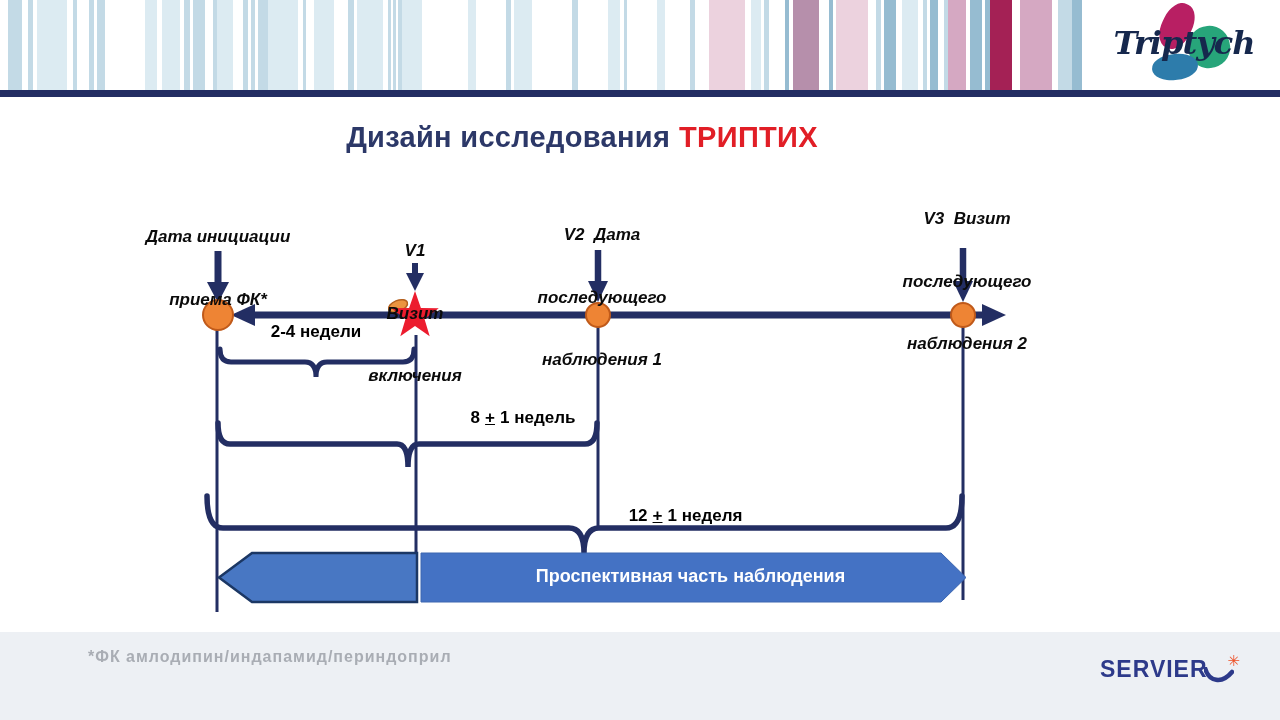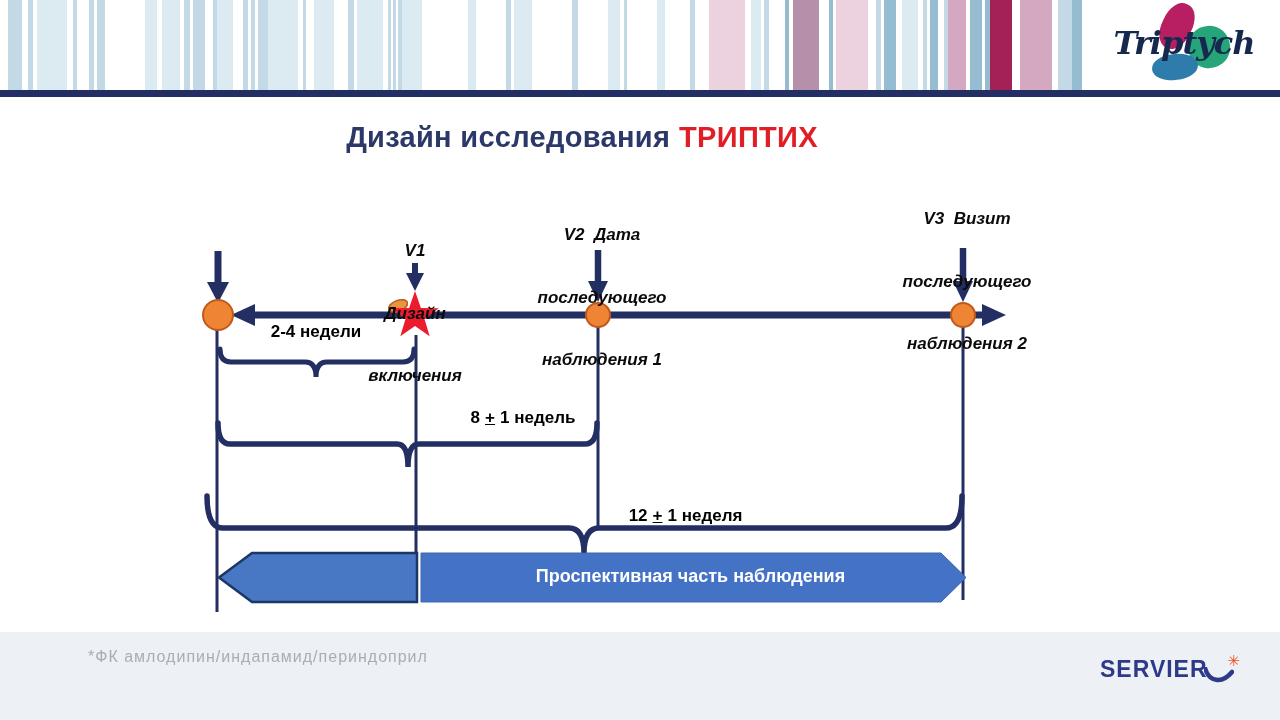--- a/index.html
+++ b/index.html
@@ -39,21 +39,21 @@
   .iv-label .pm{text-decoration:underline;margin:0 5px;}
   #iv-1{left:236px;top:322px;width:160px;}
   #iv-2{left:438px;top:408px;width:170px;}
   #iv-3{left:598px;top:506px;width:175px;}
   .phase-label{position:absolute;text-align:center;color:#ffffff;font-weight:bold;line-height:1.3;}
   #ph-retro{left:250px;top:559px;width:170px;font-size:16px;}
   #ph-prosp{left:438px;top:565px;width:505px;font-size:18px;}
 
   
   .footer{position:absolute;left:0;top:632px;width:1280px;height:88px;background:#edf0f4;}
-  .footnote{position:absolute;left:88px;top:16px;font-size:16px;font-weight:normal;
+  .footnote{position:absolute;left:88px;top:16px;font-size:16px;font-weight:bold;
             letter-spacing:1px;color:#a9adb4;}
   .servier{position:absolute;left:1100px;top:24px;display:flex;align-items:flex-start;}
   .servier-text{font-size:23px;font-weight:bold;letter-spacing:1px;color:#2d3a8a;}
   .servier-swoosh{margin-left:-4px;margin-top:11px;}
   .servier-star{color:#ee4e23;font-size:15px;margin-left:-6px;margin-top:-4px;}
 </style>
 </head>
 <body>
 
 <div class="slide">
@@ -207,23 +207,27 @@
     <circle cx="218" cy="315" r="15" fill="#ee8434" stroke="#c05a1a" stroke-width="2"></circle>
     <circle cx="598" cy="315" r="12" fill="#ee8434" stroke="#c05a1a" stroke-width="2"></circle>
     <circle cx="963" cy="315" r="12" fill="#ee8434" stroke="#c05a1a" stroke-width="2"></circle>
     <ellipse cx="398" cy="306" rx="10" ry="5.5" transform="rotate(-22 398 306)" fill="#eb9440" stroke="#b4601e" stroke-width="1.5"></ellipse>
     <polygon points="415,291 420.9,307.9 438.8,308.3 424.5,319.1 429.7,336.2 415,326 400.3,336.2 405.5,319.1 391.2,308.3 409.1,307.9" fill="#ec1c2e"></polygon>
 
     <polygon points="417,553 417,602 252,602 219,577.5 252,553" fill="#4877c3" stroke="#1b3764" stroke-width="2.5"></polygon>
     <polygon points="421,553 941,553 966,577.5 941,602 421,602" fill="#4472c4" stroke="#3c66b0" stroke-width="1"></polygon>
   </svg>
 
+  <div class="ms-label" id="ms-fdc">
+    <div>Дата инициации</div>
+    <div>приема ФК*</div>
+  </div>
   <div class="ms-label" id="ms-v1">
     <div>V1</div>
-    <div>Дизайн</div>
+    <div>Визит</div>
     <div>включения</div>
   </div>
   <div class="ms-label" id="ms-v2">
     <div>V2  Дата</div>
     <div>последующего</div>
     <div>наблюдения 1</div>
   </div>
   <div class="ms-label" id="ms-v3">
     <div>V3  Визит</div>
     <div>последующего</div>

